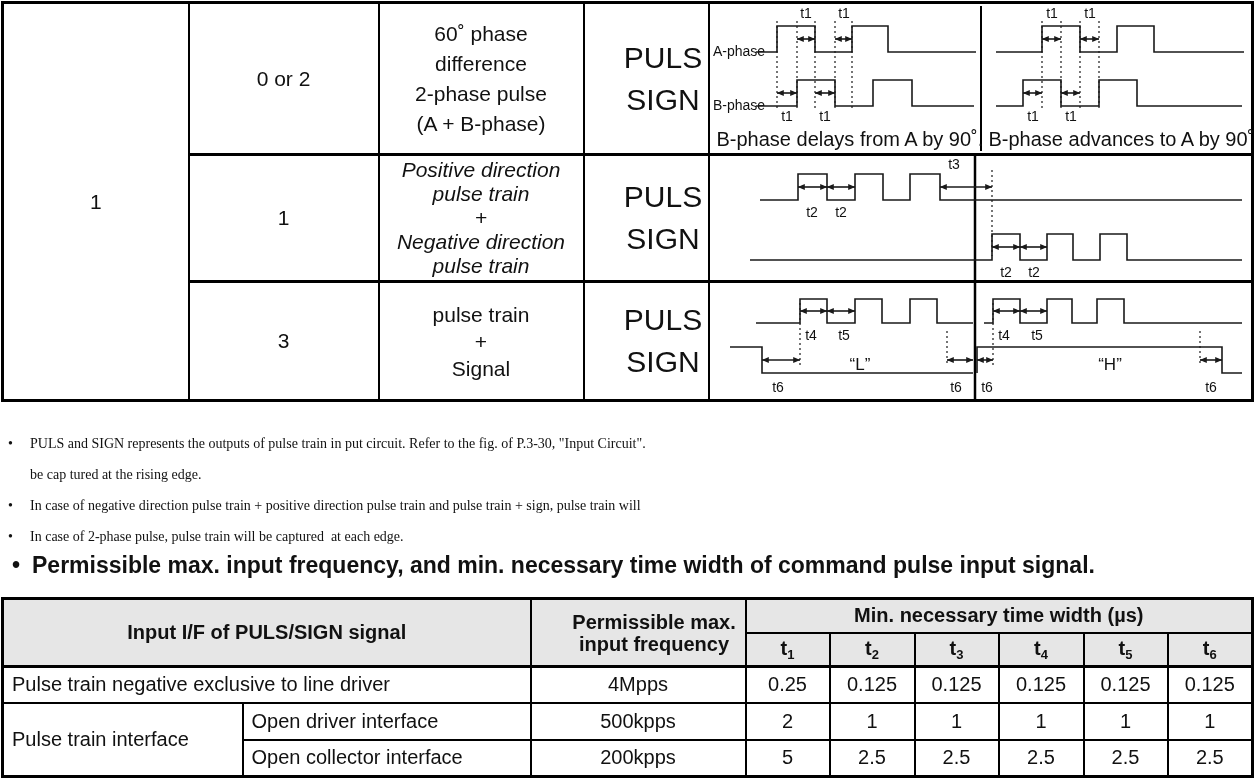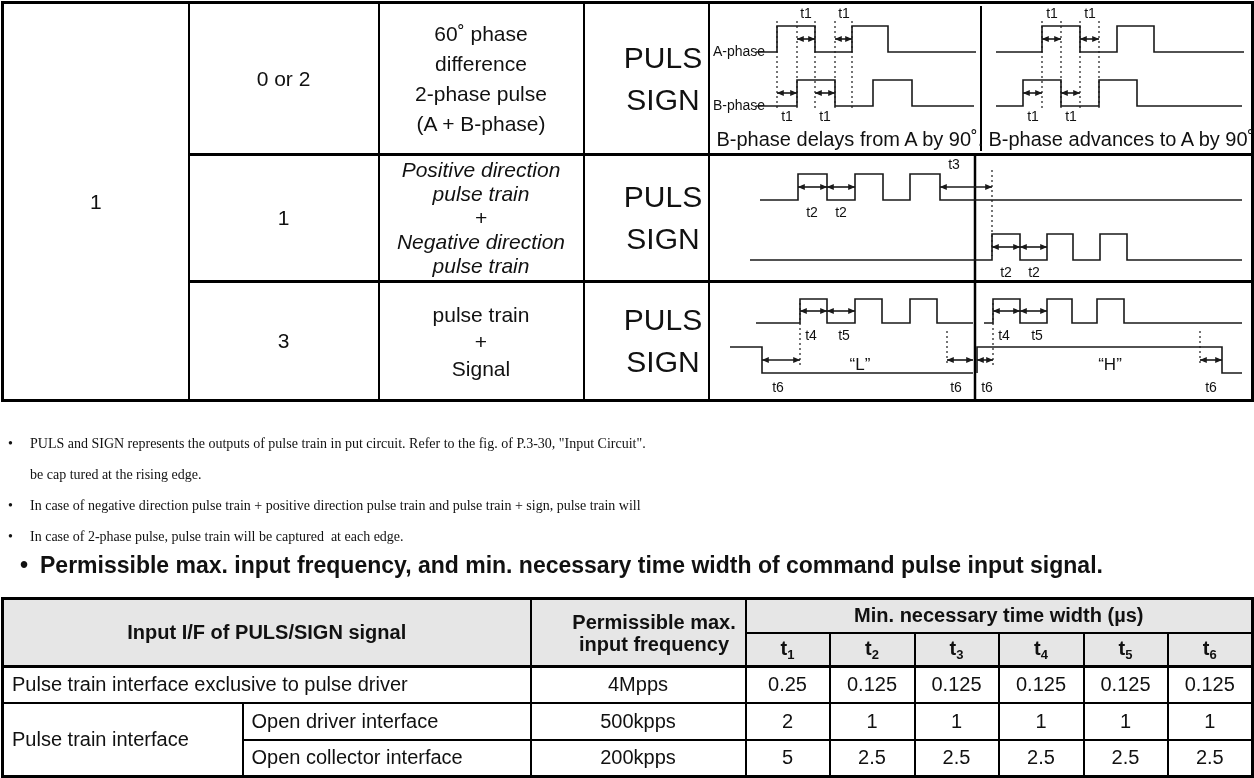--- a/index.html
+++ b/index.html
@@ -32,21 +32,21 @@
   .wt.md{text-anchor:middle;}
   .wt.lg{font-size:17px;text-anchor:middle;}
 
   
   .notes{position:absolute;left:8px;top:428px;width:1240px;font-size:14px;font-family:Liberation Serif, serif;}
   .note-line{line-height:31px;white-space:pre-wrap;}
   .note-line .bullet{display:inline-block;width:22px;}
   .note-line.cont{padding-left:22px;}
 
   
-  .heading{position:absolute;left:20px;top:552px;font-size:23px;font-weight:bold;white-space:nowrap;}
+  .heading{position:absolute;left:12px;top:552px;font-size:23px;font-weight:bold;white-space:nowrap;}
   .heading .bullet{display:inline-block;width:20px;font-weight:bold;}
 
   
   .bt{position:absolute;left:1px;top:597px;width:1250px;border:3px solid #000;}
   .bt th,.bt td{border:2px solid #000;font-size:20px;padding:0;vertical-align:middle;}
   .bt thead th{background:#e6e6e6;}
   .bt th.bold{font-weight:bold;}
   .bt .lft-al{text-align:left;padding-left:8px;font-weight:normal;}
   .bt .ctr{text-align:center;}
   .bt thead tr.h2 th, .bt thead th.deep{border-bottom-width:3px;}
@@ -262,21 +262,21 @@
         <th class="ctr"><span>t</span><sub>1</sub></th>
         <th class="ctr"><span>t</span><sub>2</sub></th>
         <th class="ctr"><span>t</span><sub>3</sub></th>
         <th class="ctr"><span>t</span><sub>4</sub></th>
         <th class="ctr"><span>t</span><sub>5</sub></th>
         <th class="ctr"><span>t</span><sub>6</sub></th>
       </tr>
     </thead>
     <tbody>
       <tr style="height:36px">
-        <td colspan="2" class="lft-al">Pulse train interface exclusive to pulse driver</td>
+        <td colspan="2" class="lft-al">Pulse train negative exclusive to line driver</td>
         <td class="ctr">4Mpps</td>
         <td class="ctr">0.25</td>
         <td class="ctr">0.125</td>
         <td class="ctr">0.125</td>
         <td class="ctr">0.125</td>
         <td class="ctr">0.125</td>
         <td class="ctr">0.125</td>
       </tr>
       <tr style="height:37px">
         <td rowspan="2" class="lft-al">Pulse train interface</td>

